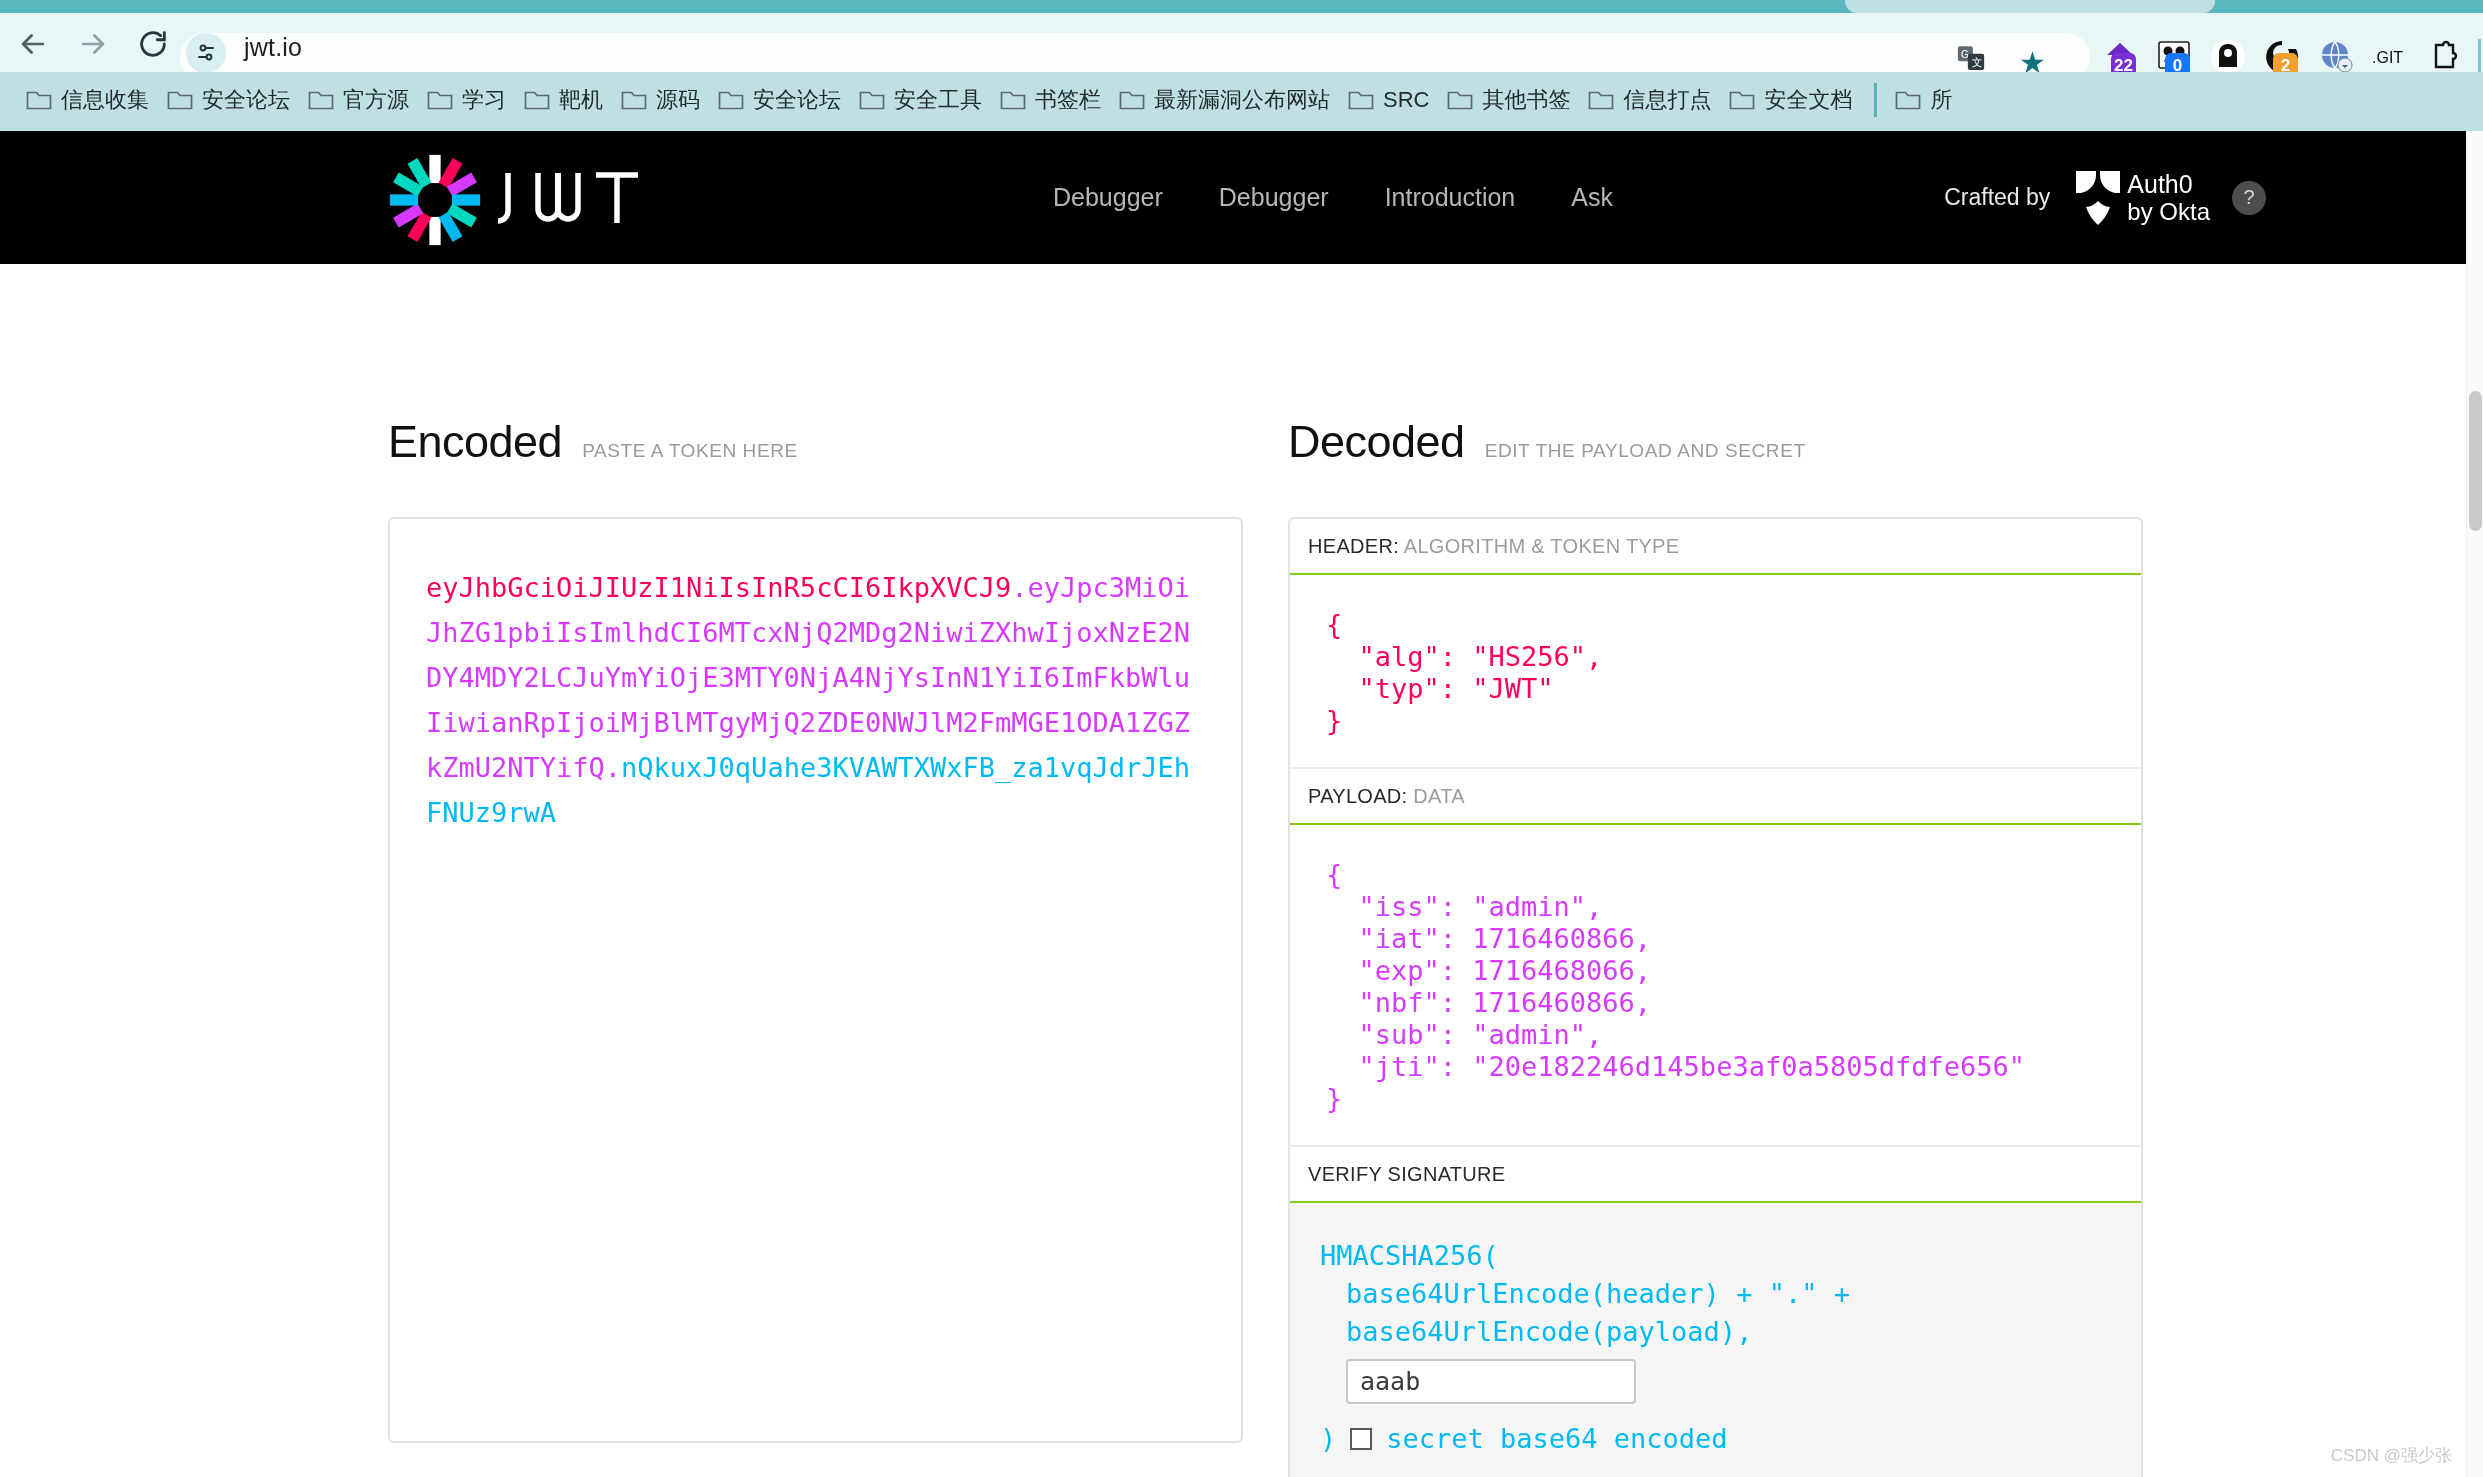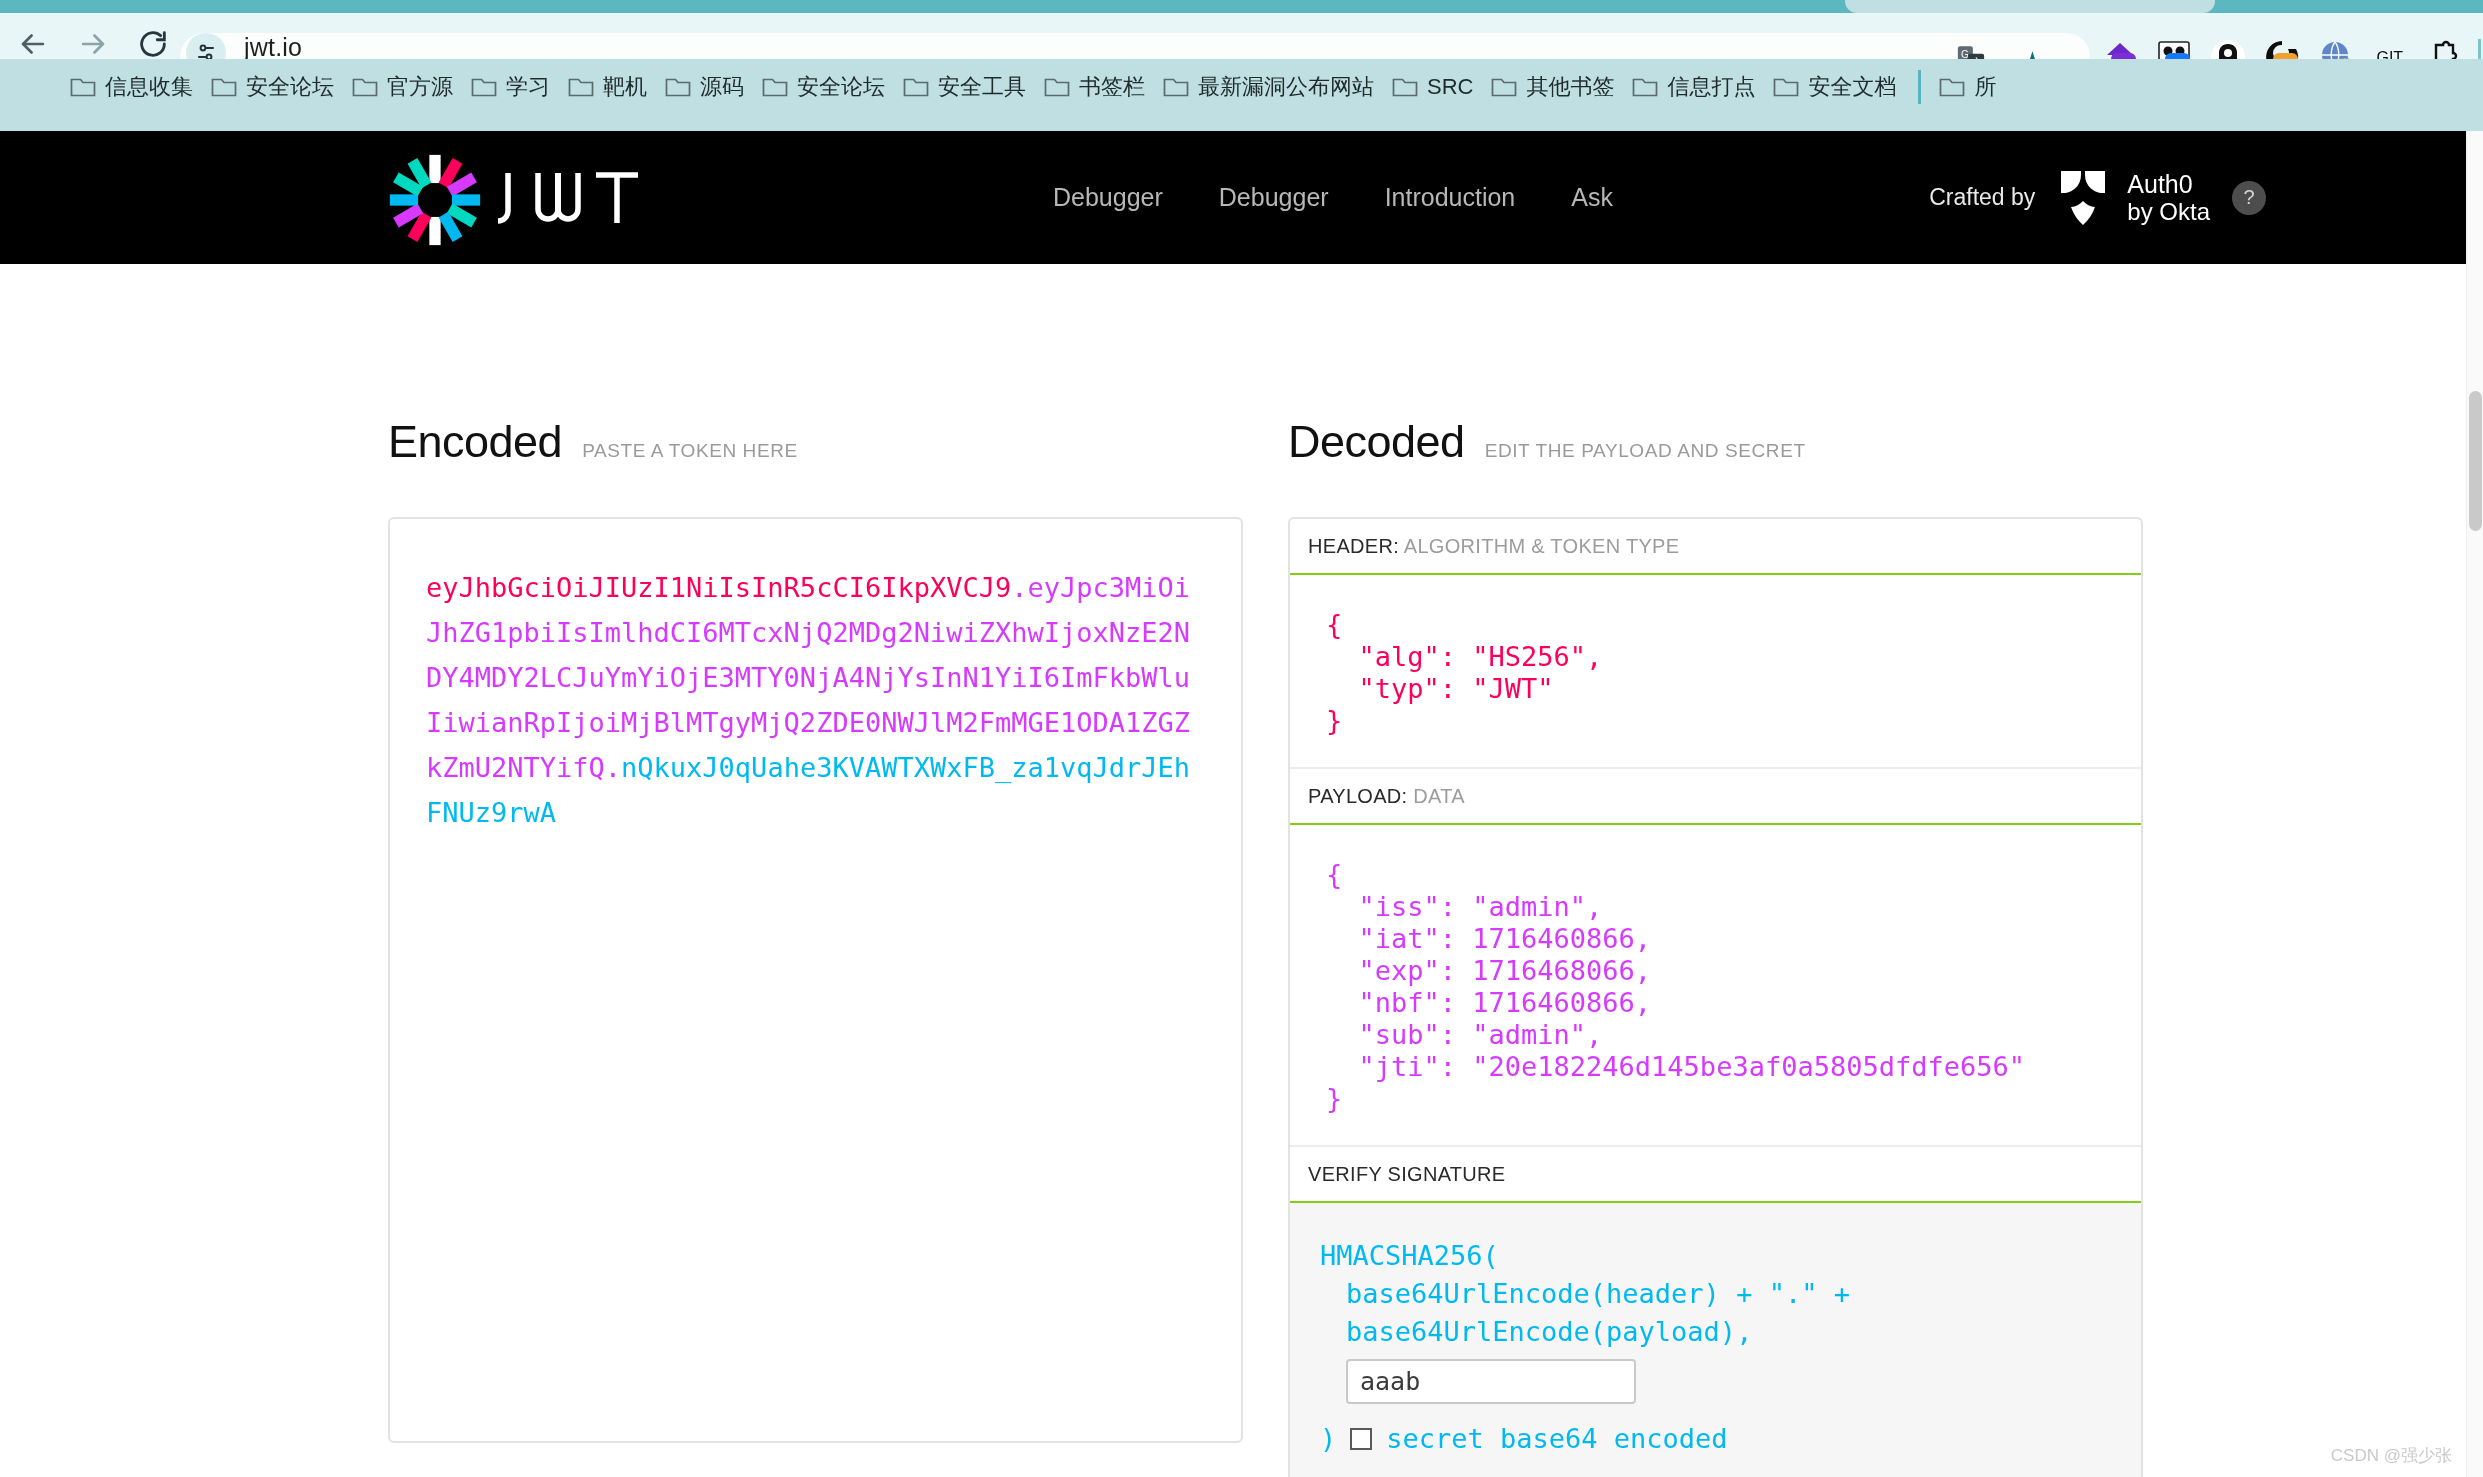--- a/index.html
+++ b/index.html
@@ -68,23 +68,23 @@
   .badge {
     position: absolute; left: 11px; top: 16px;
     min-width: 25px; height: 26px; border-radius: 6px;
     color: #fff; font-size: 17px; font-weight: bold;
     display: flex; align-items: center; justify-content: center;
     padding: 8px 3px;
   }
   .ext-sep { width: 3px; height: 36px; background: #7fc4cc; }
 
   .bookmarks {
-    position: absolute; left: 0; top: 59px; width: 2483px; height: 56px;
+    position: absolute; left: 0; top: 72px; width: 2483px; height: 56px;
     background: #bfdfe3;
-    display: flex; align-items: center; padding-left: 44px;
+    display: flex; align-items: center;
   }
   .bm {
     display: flex; align-items: center; gap: 9px;
     margin-left: 18px; font-size: 22px; color: #1f2a2c;
     white-space: nowrap;
   }
   .bm:first-child { margin-left: 26px; }
   .folder-icon { display: block; }
   .bm-sep { width: 3px; height: 34px; background: #59b3bd; margin-left: 22px; }
 
@@ -111,21 +111,21 @@
   .main-nav a {
     color: #b7b7b7; font-size: 25px; text-decoration: none;
     padding: 0 28px;
   }
 
   .crafted {
     position: absolute; right: 200px; top: 0; height: 133px;
     display: flex; align-items: center; gap: 22px;
   }
   .crafted .label { color: #e9e9e9; font-size: 23px; }
-  .auth0-logo { display: flex; align-items: center; gap: 18px; }
+  .auth0-logo { display: flex; align-items: center; gap: 3px; }
   .auth0-text { color: #fff; font-size: 25px; line-height: 1.06; }
   .auth0-text .sm { font-size: 24px; }
   .help-dot {
     width: 34px; height: 34px; border-radius: 50%;
     background: #4d4d4d; color: #d8d8d8;
     font-size: 20px; display: flex; align-items: center; justify-content: center;
   }
 
   
   .col-left { position: absolute; left: 388px; top: 133px; width: 855px; }

